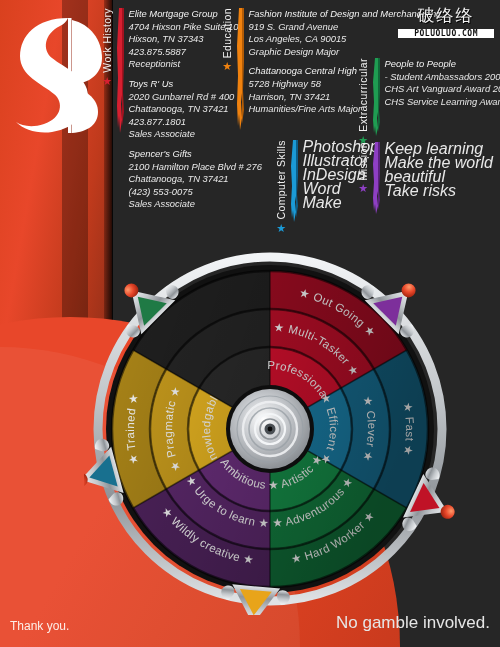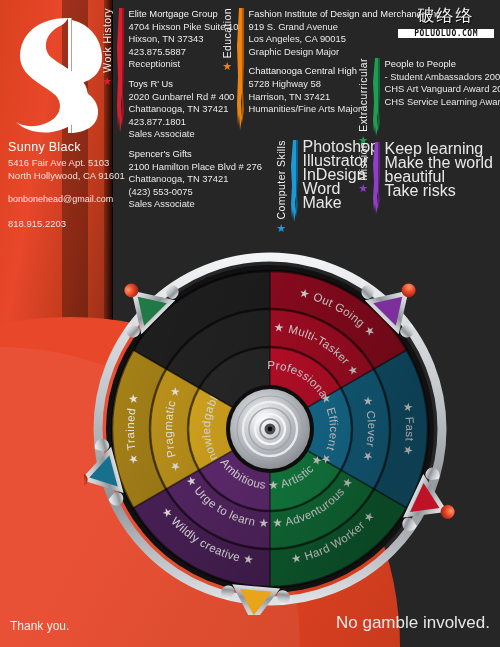--- a/index.html
+++ b/index.html
@@ -66,21 +66,21 @@
     font-size:10.5px;
     letter-spacing:.4px;
     color:#f0f0f0;
     white-space:nowrap;
     line-height:1;
   }
   .vlabel-wrap { display:flex; flex-direction:column; align-items:center; justify-content:flex-start; }
   .star { font-size:11px; line-height:1; margin-top:3px; }
   .brush { width:10px; margin-left:1px; position:relative; }
   .brush svg { display:block; }
-  .entries { margin-left:5px; }
+  .entries { margin-left:5px;font-style:italic; }
   .entry { margin-bottom:7px; }
   .entry .l { font-size:9.4px; line-height:12.6px; color:#e9e9e9; white-space:nowrap; }
   .entry .l.hdr { color:#f2f2f2; }
   .skill-list .l { line-height:14px; }
 
   
   .watermark { position:absolute; right:6px; top:4px; text-align:center; z-index:30; }
   .wm-cn {
     font-family:"DejaVu Sans", sans-serif;
     font-size:17px; color:#f2f2f2; letter-spacing:2px;
@@ -123,27 +123,20 @@
       <path d="M62 4 C30 4 14 22 14 42 C14 62 36 70 48 80 C58 88 56 104 38 110
                C26 114 16 112 10 108 C18 116 32 120 46 118 C70 114 82 98 82 82
                C82 62 58 54 46 44 C36 36 38 20 54 12 C58 10 60 8 62 4 Z" fill="#ffffff"></path>
 
       <path d="M66 6 C84 10 96 26 96 44 C96 58 86 68 70 70 L66 70 Z" fill="#ffffff"></path>
       <path d="M66 74 C82 76 92 86 92 98 C92 110 82 118 66 119 Z" fill="#ffffff"></path>
       <rect x="62" y="4" width="3.5" height="115" fill="#ffffff"></rect>
     </svg>
   </div>
 
-  <div class="contact">
-    <div class="name">Sunny Black</div>
-    <div class="line">5416 Fair Ave Apt. 5103</div>
-    <div class="line">North Hollywood, CA 91601</div>
-    <div class="email">bonbonehead@gmail.com</div>
-    <div class="phone">818.915.2203</div>
-  </div>
 
   <div class="watermark">
     <div class="wm-cn">破络络</div>
     <div class="wm-url">POLUOLUO.COM</div>
   </div>
 
   <div class="section" style="left:102px; top:8px;">
     <div class="vlabel-wrap">
       <div class="vlabel">Work History</div>
       <div class="star" style="color:#d61f30;">★</div>

